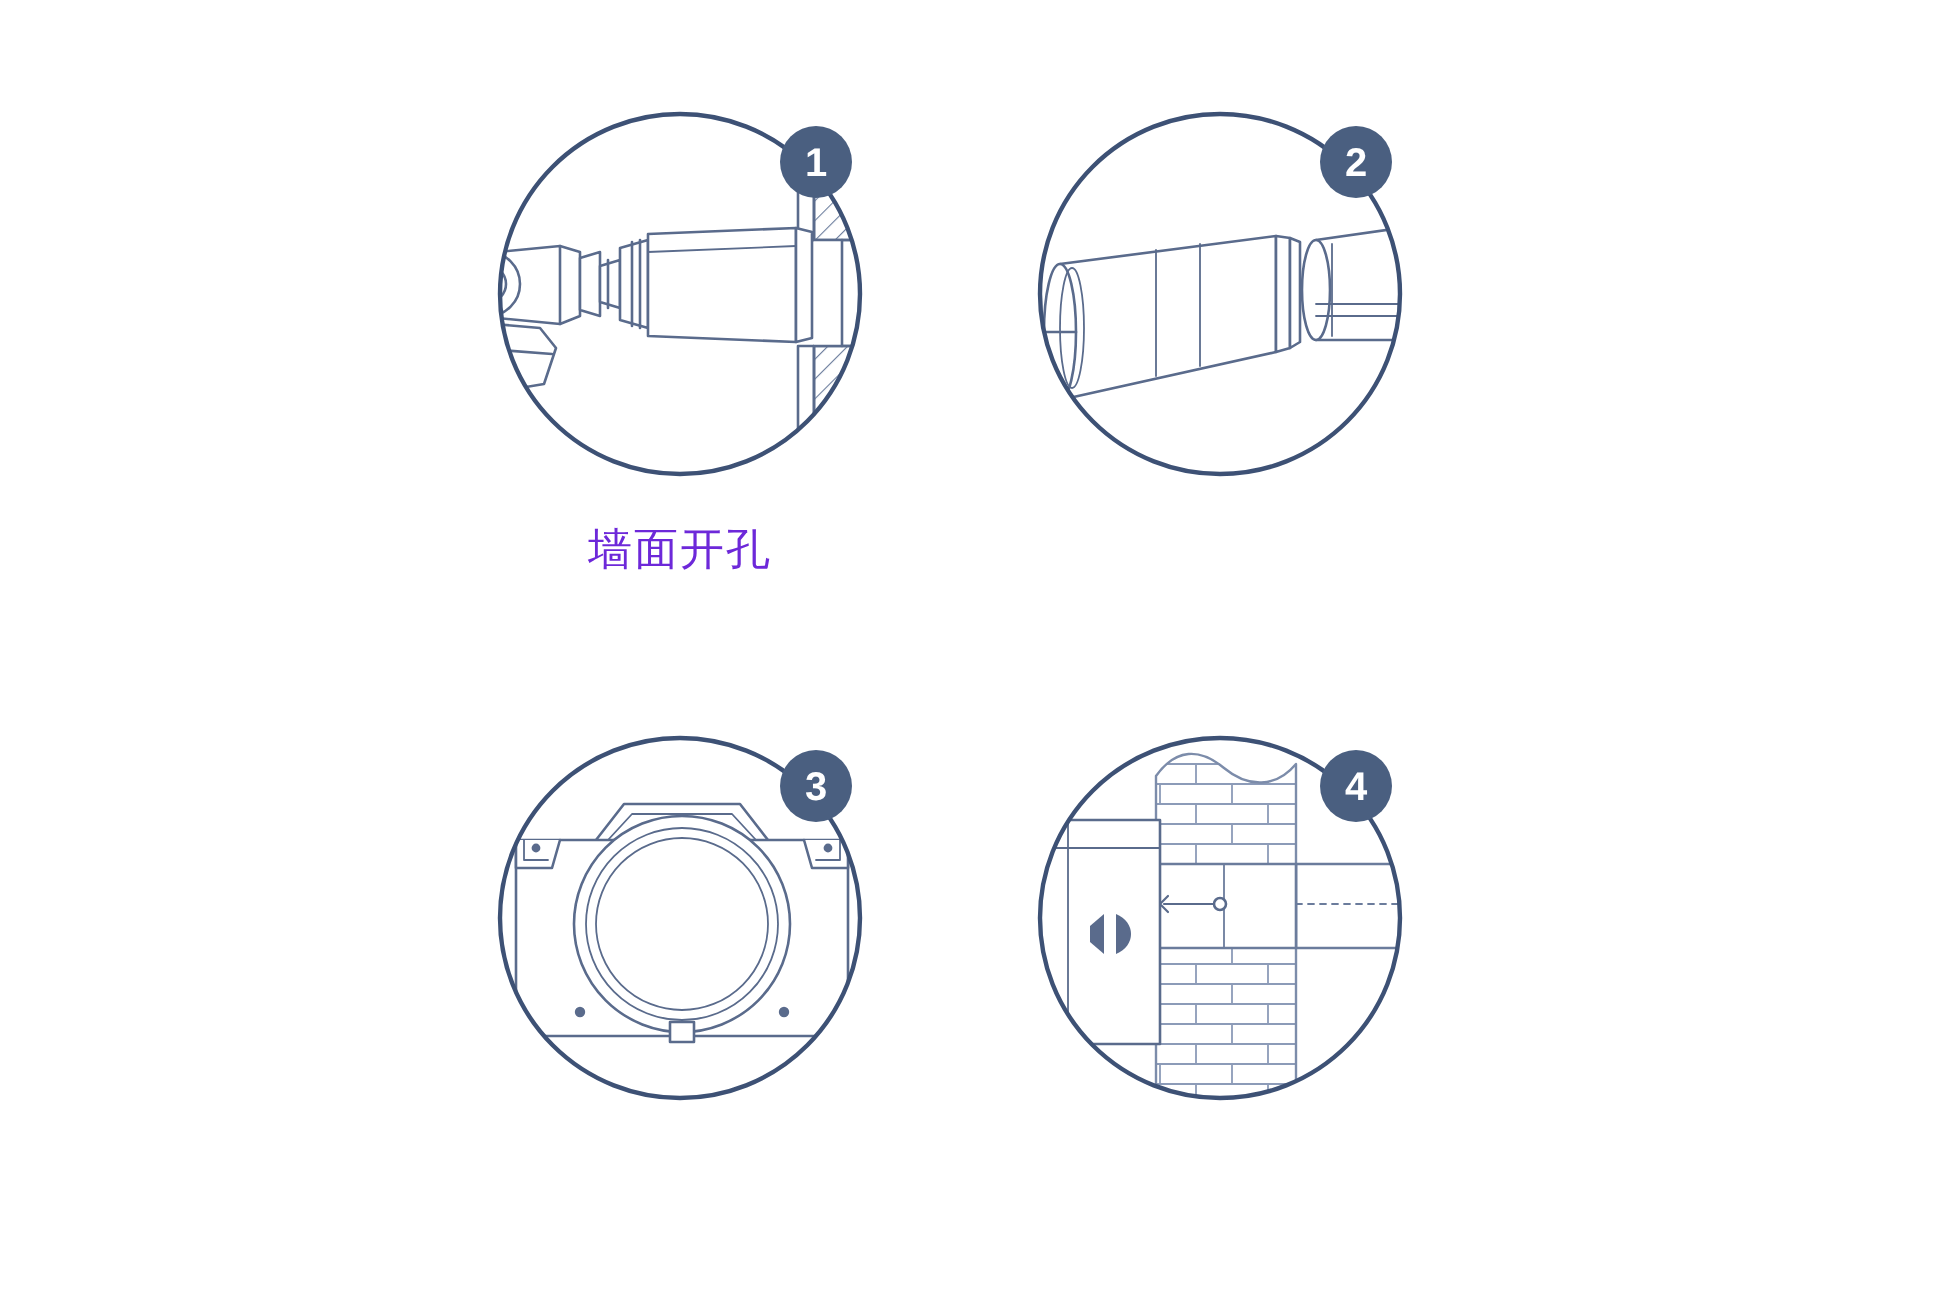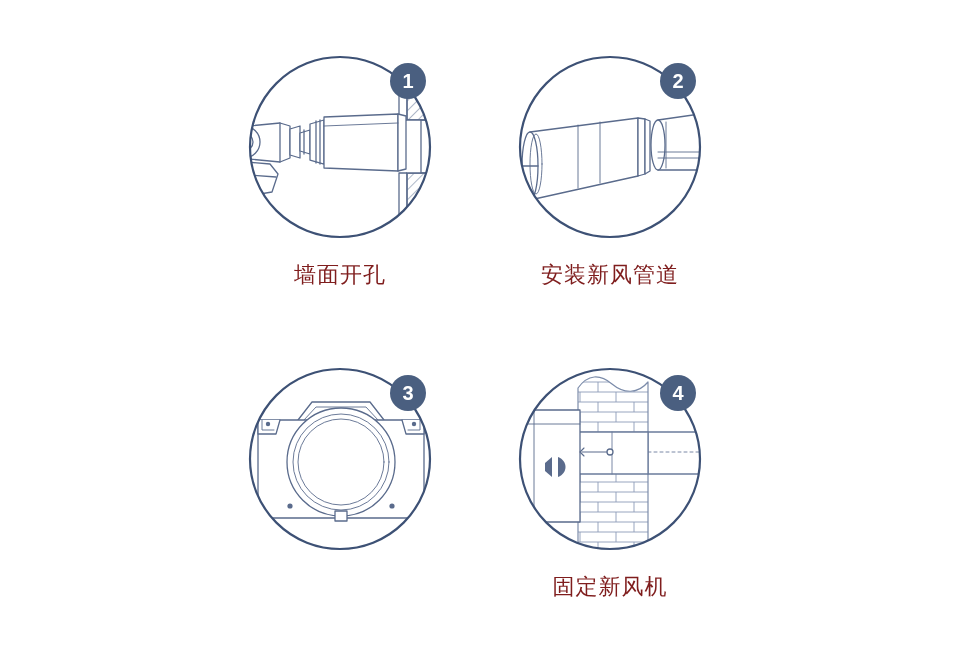--- a/index.html
+++ b/index.html
@@ -37,21 +37,21 @@
   .illus-wrap svg {
     display: block;
     width: 240px;
     height: 210px;
   }
   .step-caption {
     margin-top: 12px;
     font-size: 22px;
     line-height: 1.2;
     letter-spacing: 1px;
-    color: #7f1d1d;
+    color: #6d28d9;
     font-family: Liberation Serif, serif;
     white-space: nowrap;
   }
 </style>
 </head>
 <body>
 
 <div id="guide">
 
   <div class="step step-1">
@@ -147,21 +147,20 @@
         </g>
 
         <circle cx="120" cy="107" r="90" fill="none" stroke="#3d5175" stroke-width="2.2"></circle>
 
         <g>
           <circle cx="188" cy="41" r="18" fill="#4a5f80"></circle>
           <text x="188" y="48" text-anchor="middle" font-size="20" fill="#ffffff" font-family="Liberation Sans, sans-serif" font-weight="bold">2</text>
         </g>
       </svg>
     </div>
-    <div class="step-caption">安装新风管道</div>
   </div>
 
   <div class="step step-3">
     <div class="illus-wrap">
       <svg viewBox="0 0 240 210" xmlns="http://www.w3.org/2000/svg">
         <defs>
           <clipPath id="clipCircle3">
             <circle cx="120" cy="107" r="90"></circle>
           </clipPath>
         </defs>
@@ -247,16 +246,15 @@
         </g>
 
         <circle cx="120" cy="107" r="90" fill="none" stroke="#3d5175" stroke-width="2.2"></circle>
 
         <g>
           <circle cx="188" cy="41" r="18" fill="#4a5f80"></circle>
           <text x="188" y="48" text-anchor="middle" font-size="20" fill="#ffffff" font-family="Liberation Sans, sans-serif" font-weight="bold">4</text>
         </g>
       </svg>
     </div>
-    <div class="step-caption">固定新风机</div>
   </div>
 
 </div>
 
 </body></html>

